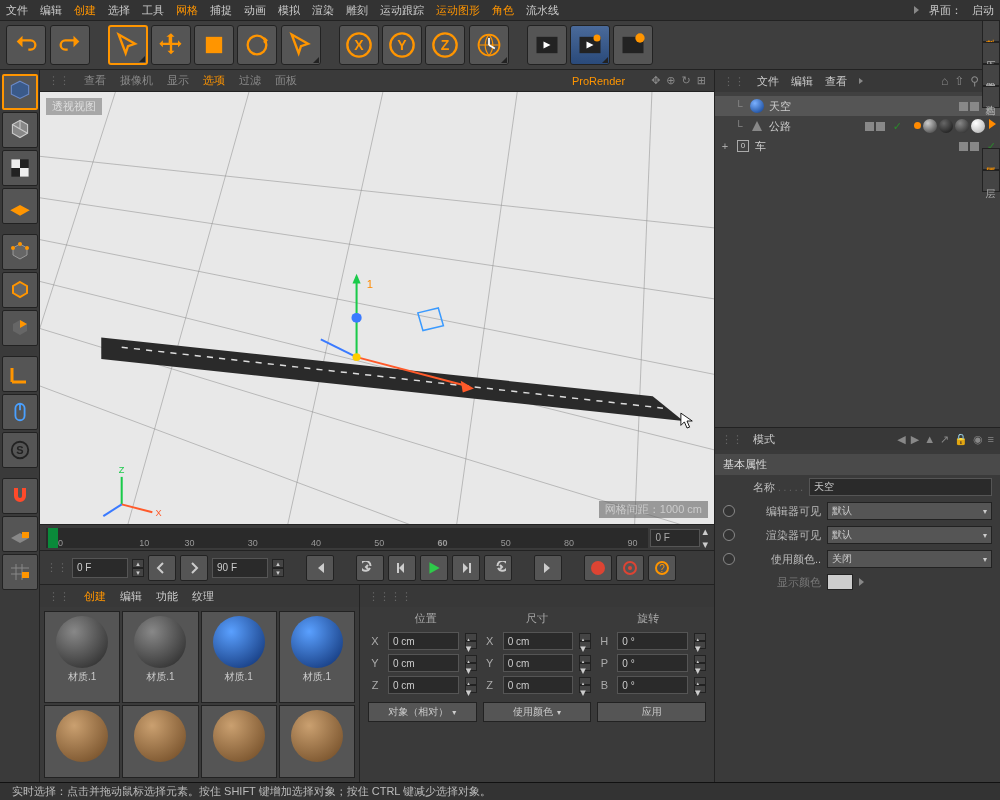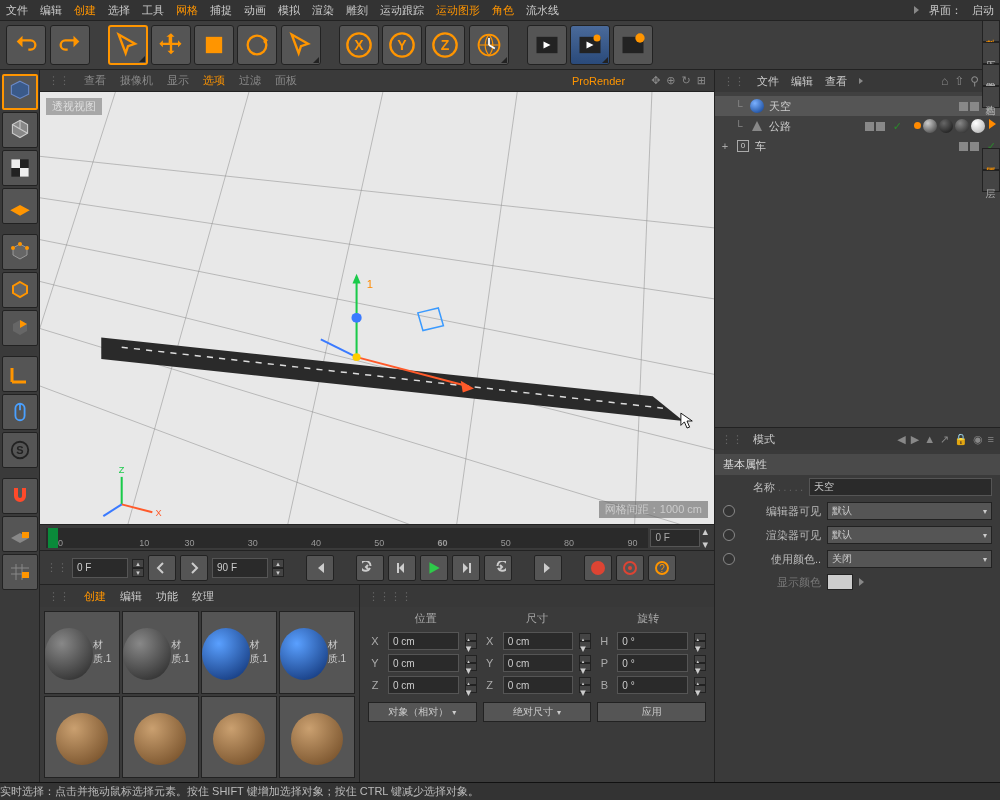--- a/index.html
+++ b/index.html
@@ -56,38 +56,38 @@
 .pbtn.rec { border: 1px solid #222; }
 .pbtn.rec .dot { width: 14px; height: 14px; border-radius: 50%; background: #d43; }
 .pbtn.help { background: #555; }
 .transport .sep2 { width: 14px; }
 
 .bottom { height: 198px; background: #3a3a3a; display: flex; border-top: 1px solid #222; }
 .matpanel { width: 320px; border-right: 1px solid #222; display: flex; flex-direction: column; }
 .matpanel .hdr { height: 22px; display: flex; align-items: center; gap: 14px; padding: 0 8px; background: #383838; }
 .matpanel .hdr .hl { color: #ff9500; }
 .matgrid { flex: 1; padding: 4px; display: grid; grid-template-columns: repeat(4, 1fr); gap: 2px; overflow: hidden; }
-.matcell { background: #555; border: 1px solid #222; display: flex; align-items: center; }
+.matcell { background: #555; border: 1px solid #222; display: flex; flex-direction: column; align-items: center; }
 .matcell .ball { width: 52px; height: 52px; border-radius: 50%; margin: 4px auto 0; background: radial-gradient(circle at 35% 30%, #888, #222); }
 .matcell .ball.blue { background: radial-gradient(circle at 35% 30%, #5aa0ff, #0a2a6a); }
 .matcell .ball.rock { border-radius: 50%; background: radial-gradient(circle at 35% 30%, #caa070, #6a4520); }
 .matcell .lbl { font-size: 10px; color: #ccc; padding: 2px 0; }
 
 .coordpanel { flex: 1; display: flex; flex-direction: column; }
 .coordpanel .hdr { height: 22px; display: flex; align-items: center; gap: 30px; padding: 0 8px; background: #383838; }
 .coordpanel .chdr { display: flex; justify-content: space-around; color: #aaa; padding: 4px 10px; }
 .crow { display: flex; align-items: center; gap: 6px; padding: 2px 8px; }
 .crow .lab { width: 14px; text-align: center; color: #aaa; }
 .crow .val { flex: 1; height: 18px; background: #2a2a2a; border: 1px solid #555; padding: 0 4px; font-size: 10px; display: flex; align-items: center; }
 .crow .spin { width: 12px; display: flex; flex-direction: column; }
 .crow .spin div { height: 8px; background: #444; border: 1px solid #222; }
 .cbtns { display: flex; gap: 6px; padding: 6px 8px; }
 .cbtns .b { flex: 1; height: 20px; background: #555; border: 1px solid #222; display: flex; align-items: center; justify-content: center; font-size: 10px; cursor: pointer; }
 
-.statusbar { position: absolute; bottom: 0; left: 0; right: 0; height: 18px; background: #333; padding: 0 0; display: flex; align-items: center; font-size: 11px; color: #bbb; border-top: 1px solid #111; }
+.statusbar { position: absolute; bottom: 0; left: 0; right: 0; height: 18px; background: #333; padding: 0 12px; display: flex; align-items: center; font-size: 11px; color: #bbb; border-top: 1px solid #111; }
 
 
 .rightcol { width: 286px; background: #3a3a3a; border-left: 1px solid #222; display: flex; flex-direction: column; }
 .objpanel { flex: 0 0 358px; display: flex; flex-direction: column; border-bottom: 1px solid #222; }
 .objpanel .hdr { height: 22px; display: flex; align-items: center; gap: 12px; padding: 0 8px; background: #383838; }
 .objpanel .hdr .tri2 { width: 0; height: 0; border-top: 3px solid transparent; border-bottom: 3px solid transparent; border-left: 4px solid #888; }
 .objpanel .hdr .ricns { margin-left: auto; display: flex; gap: 6px; color: #888; font-size: 12px; }
 .objtree { flex: 1; background: #404040; padding: 4px 0; }
 .orow { display: flex; align-items: center; height: 20px; padding: 0 4px; gap: 4px; }
 .orow.sel { background: #555; }
@@ -611,21 +611,21 @@
                 <div>▾</div>
               </div>
             </div>
           </div>
         <div class="cbtns">
           <div class="b">
               <span>对象（相对）</span> 
               <span style="font-size:8px;margin-left:4px">▾</span>
             </div>
           <div class="b">
-              <span>绝对尺寸</span> 
+              <span>使用颜色</span> 
               <span style="font-size:8px;margin-left:4px">▾</span>
             </div>
           <div class="b">应用</div>
         </div>
       </div>
     </div>
   </div>
 
   <div class="rightcol">
     <div class="objpanel">

